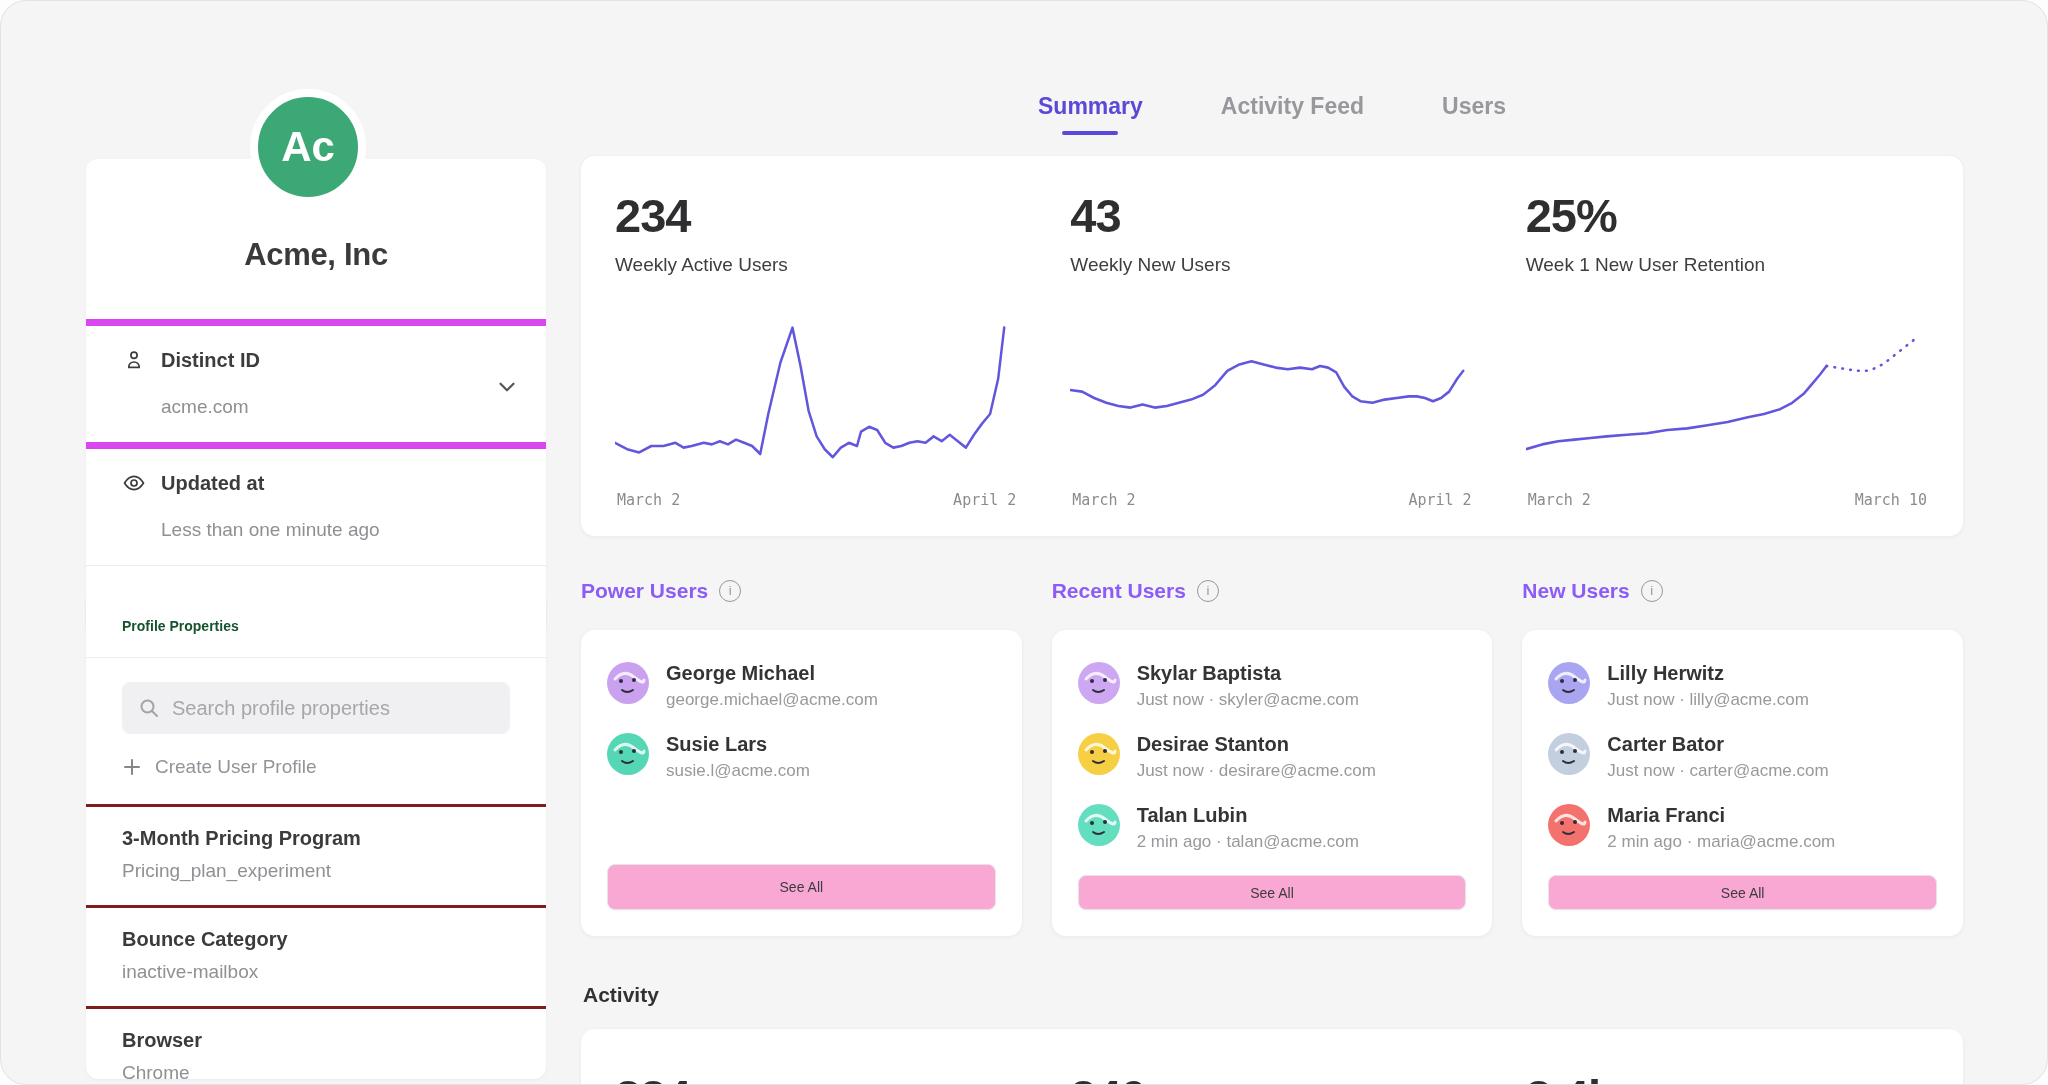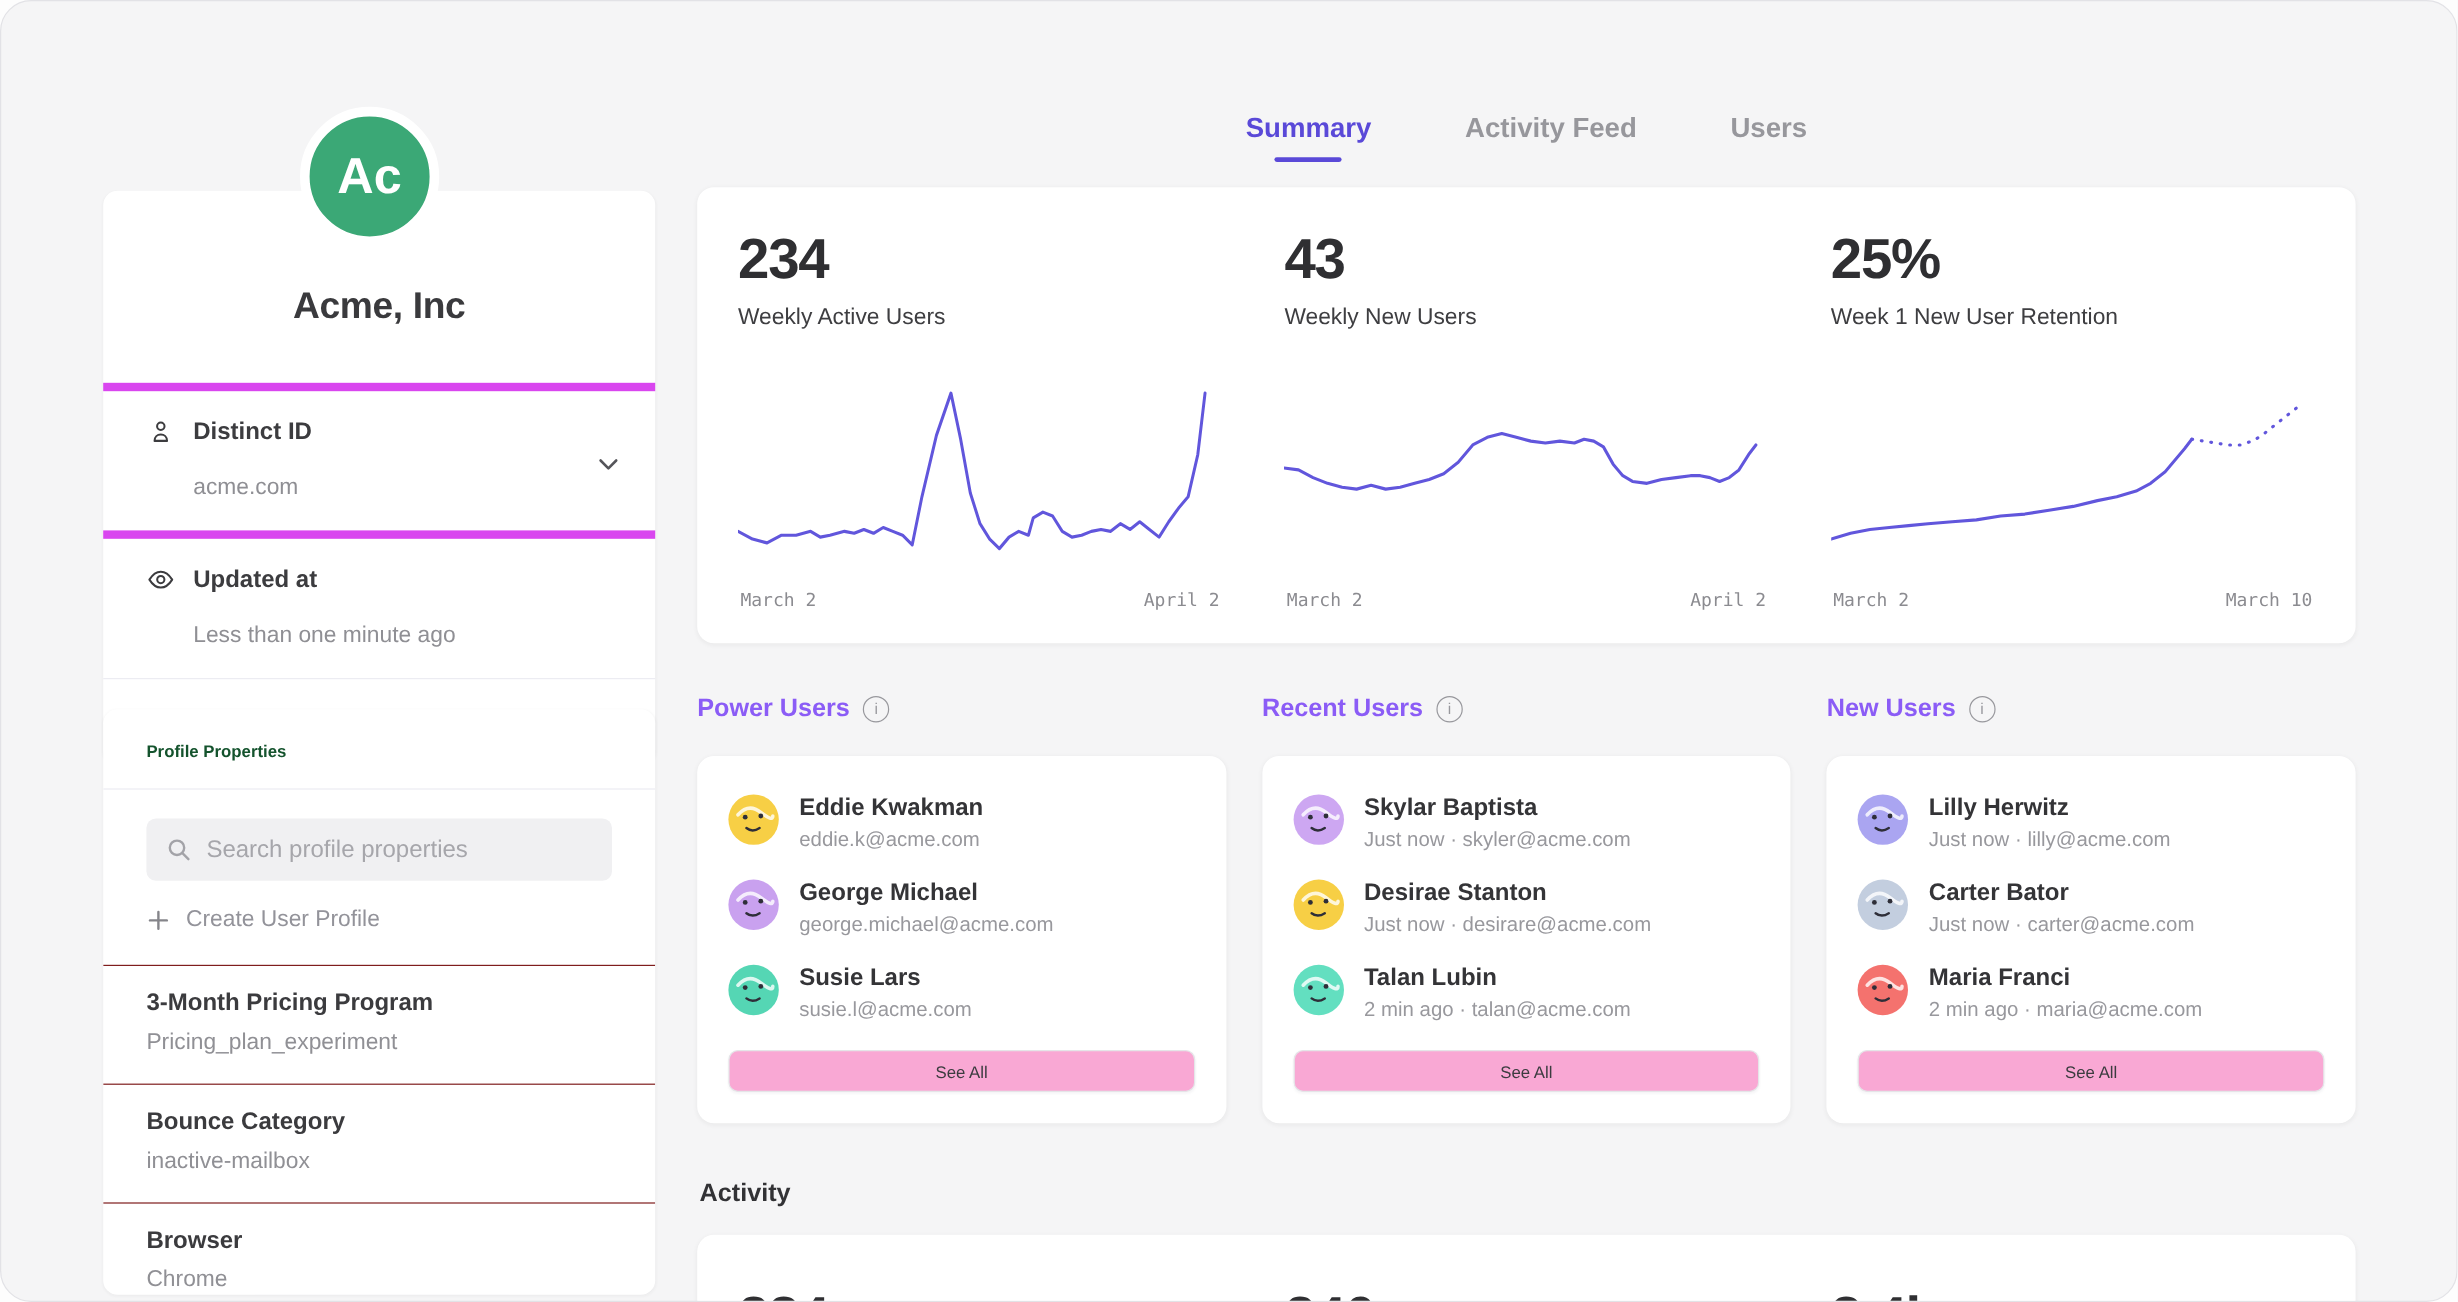--- a/index.html
+++ b/index.html
@@ -60,21 +60,21 @@
     background: #f0f0f2; border-radius: 8px;
     display: flex; align-items: center; gap: 12px; padding: 0 16px;
   }
   .search-box input {
     flex: 1; border: none; outline: none; background: transparent;
     font-family: "Liberation Sans", sans-serif;
     font-size: 20px; color: #55555a;
   }
   .search-box input::placeholder { color: #a6a6ab; }
   .create-row { margin: 22px 36px 26px; display: flex; align-items: center; gap: 13px; font-size: 19px; color: #93939a; cursor: pointer; }
-  .prop-row { padding: 20px 36px 23px; border-top: 1px solid #7f1d1d; cursor: pointer; }
+  .prop-row { padding: 20px 36px 23px; border-top: 3px solid #7f1d1d; cursor: pointer; }
   .prop-name { font-size: 20px; font-weight: 700; color: #3b3b3e; }
   .prop-value { font-size: 19px; color: #909095; margin-top: 10px; }
 
   
   .tabs {
     position: absolute; left: 580px; top: 92px; width: 1382px;
     display: flex; justify-content: center; gap: 78px; z-index: 1;
   }
   .tab { font-size: 23px; font-weight: 600; color: #97979c; cursor: pointer; text-align: center; }
   .tab.active { color: #5a49d8; }
@@ -279,34 +279,20 @@
   <div class="sections">
 
     <div>
       <div class="section-header">
         <span class="section-title">Power Users</span>
         <span class="info-icon">i</span>
       </div>
       <div class="user-card">
         <div>
 
-            <div class="user-row">
-              <div class="avatar" style="background: rgb(247, 207, 69);">
-                <svg viewBox="0 0 42 42">
-                  <path d="M8 17 Q 17 7 27 15 T 37 18" stroke="#ffffff" stroke-width="3" fill="none" stroke-linecap="round" opacity="0.8"></path>
-                  <circle cx="14" cy="19" r="2" fill="#2e2e38"></circle>
-                  <circle cx="27" cy="18" r="2" fill="#2e2e38"></circle>
-                  <path d="M15 28 Q 20 32 26 28" stroke="#2e2e38" stroke-width="2" fill="none" stroke-linecap="round"></path>
-                </svg>
-              </div>
-              <div>
-                <div class="user-name">Eddie Kwakman</div>
-                <div class="user-detail">eddie.k@acme.com</div>
-              </div>
-            </div>
 
             <div class="user-row">
               <div class="avatar" style="background: rgb(201, 161, 239);">
                 <svg viewBox="0 0 42 42">
                   <path d="M8 17 Q 17 7 27 15 T 37 18" stroke="#ffffff" stroke-width="3" fill="none" stroke-linecap="round" opacity="0.8"></path>
                   <circle cx="14" cy="19" r="2" fill="#2e2e38"></circle>
                   <circle cx="27" cy="18" r="2" fill="#2e2e38"></circle>
                   <path d="M15 28 Q 20 32 26 28" stroke="#2e2e38" stroke-width="2" fill="none" stroke-linecap="round"></path>
                 </svg>
               </div>

